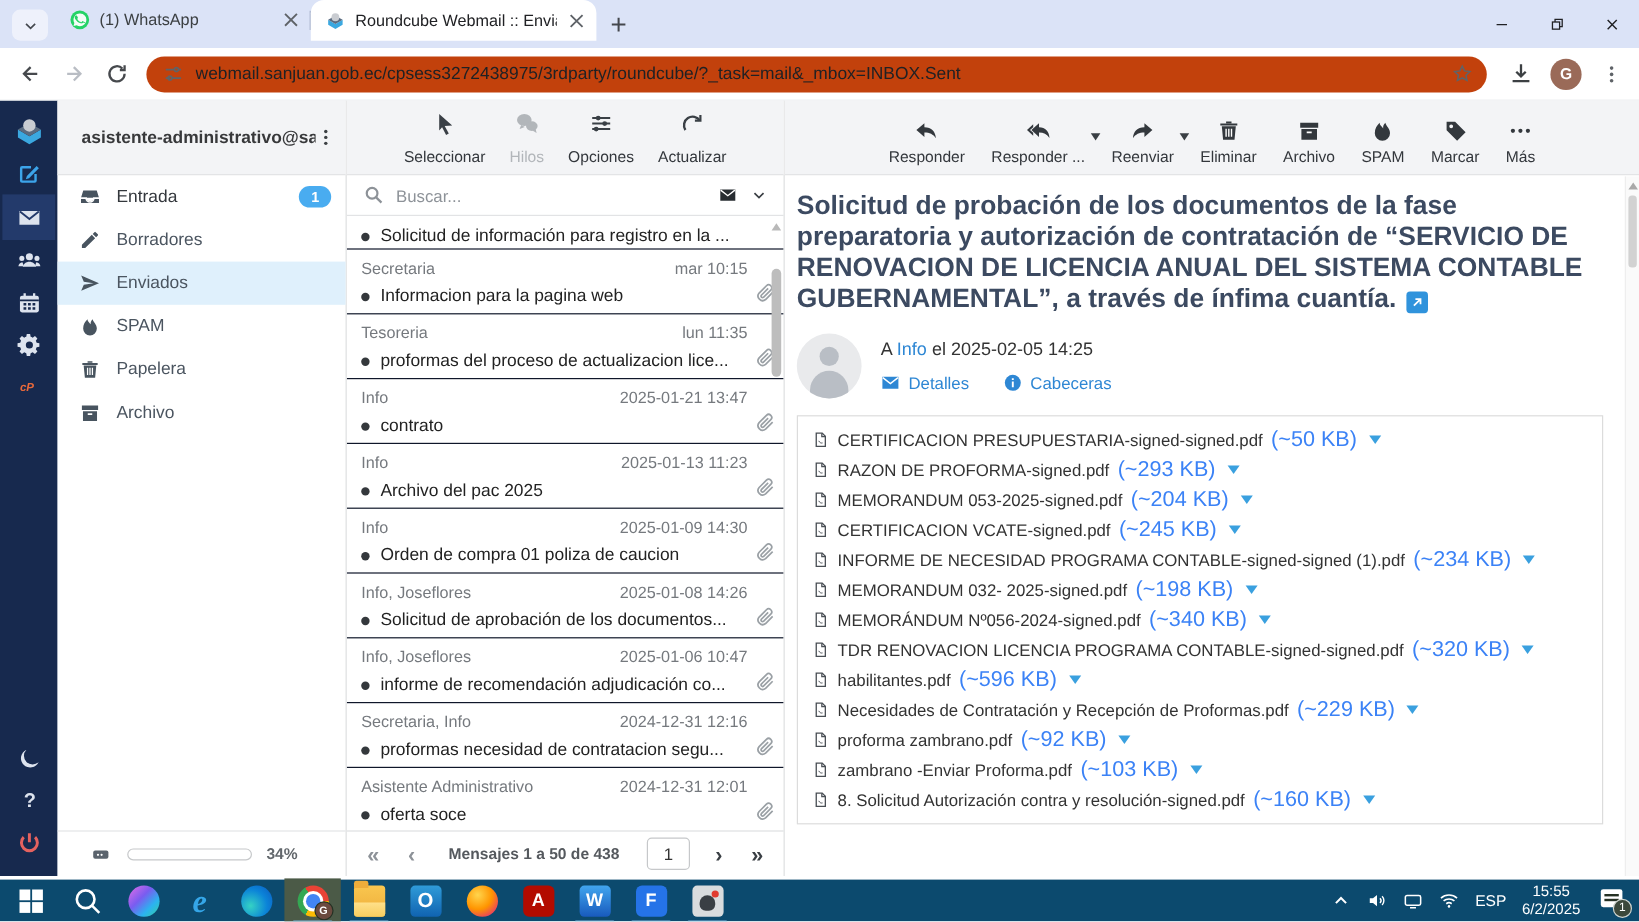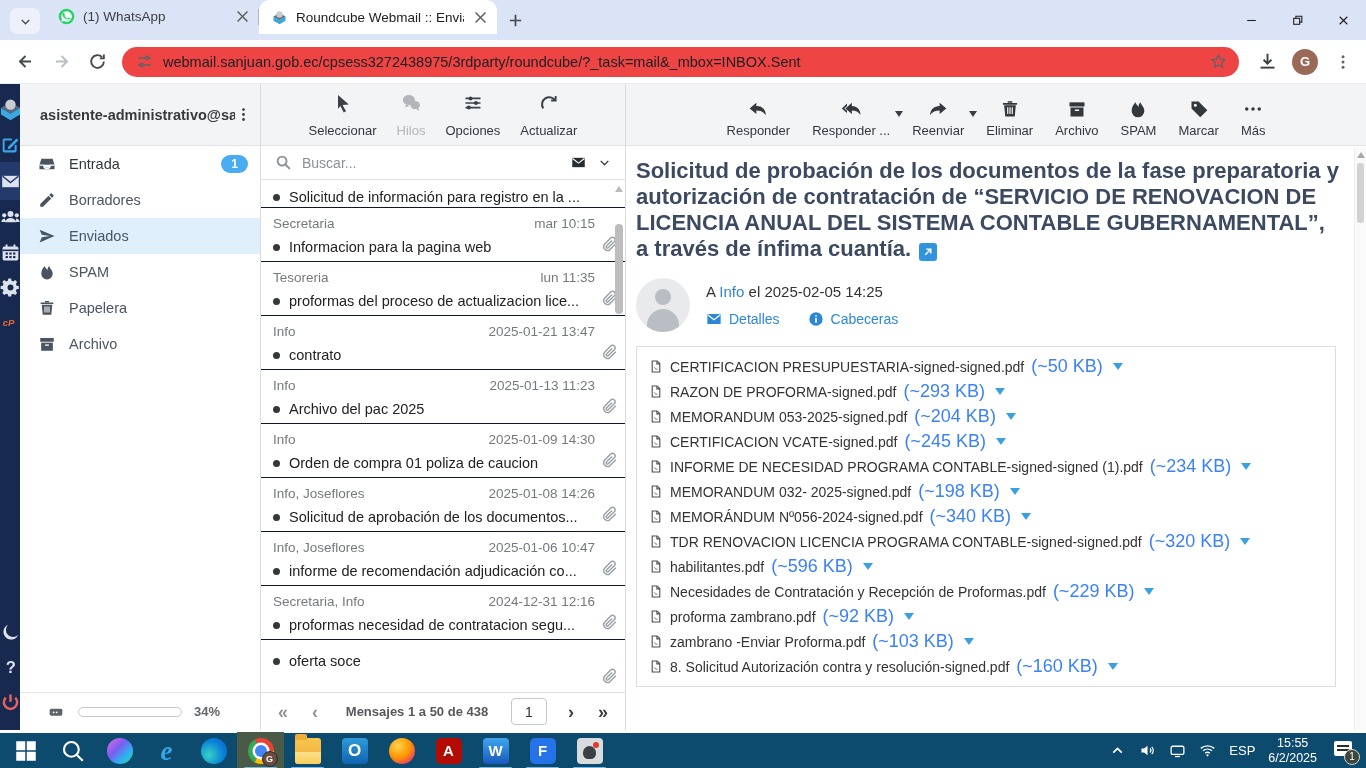--- a/index.html
+++ b/index.html
@@ -21,33 +21,33 @@
 .tab-title{flex:1;white-space:nowrap;overflow:hidden}
 .tab-close{width:17px;height:17px;color:#5f6368;flex:0 0 auto}
 .newtab{width:17px;height:17px;margin:0 0 11px 10px;color:#44474d}
 .wincontrols{margin-left:auto;display:flex;height:40px}
 .winbtn{width:46px;height:40px;display:flex;align-items:center;justify-content:center;color:#202124}
 .winbtn .ico{width:13px;height:13px}
 .btoolbar{position:absolute;top:40px;left:0;right:0;height:44px;background:#fff;display:flex;align-items:center;gap:6px;padding:0 10px;border-bottom:1px solid #e8eaed}
 .navbtn{width:30px;height:30px;display:flex;align-items:center;justify-content:center;color:#46494d}
 .navbtn.disabled{color:#b9bdc4}
 .navbtn .ico{width:19px;height:19px}
-.urlpill{flex:1;height:30px;background:#ef4444;border-radius:15px;display:flex;align-items:center;gap:10px;padding:0 6px 0 14px;margin:0 4px}
+.urlpill{flex:1;height:30px;background:#c2410c;border-radius:15px;display:flex;align-items:center;gap:10px;padding:0 6px 0 14px;margin:0 4px}
 .urlpill .ico{width:17px;height:17px;color:#5f6368}
 .urltext{flex:1;font-size:14.5px;color:#202124;white-space:nowrap;overflow:hidden}
 .star{width:19px;height:19px;color:#5f6368;margin-right:6px}
 .dl{width:21px;height:21px;color:#3c4043;margin:0 8px}
 .avatar-g{width:26px;height:26px;border-radius:50%;background:#9a6a58;color:#fff;font-size:13px;font-weight:bold;display:flex;align-items:center;justify-content:center}
 .kebab{width:18px;height:18px;color:#5f6368;margin:0 4px 0 10px}
 
 
 .app{position:absolute;top:84px;left:0;right:0;bottom:38px;display:flex;background:#fff}
 
 
-.rail{width:20px;background:#17294e;display:flex;flex-direction:column;align-items:center;padding:8px 0 10px;flex:0 0 auto}
+.rail{width:48px;background:#17294e;display:flex;flex-direction:column;align-items:center;padding:8px 0 10px;flex:0 0 auto}
 .ritem{width:44px;height:35px;display:flex;align-items:center;justify-content:center;color:#dde3ee}
 .ritem .ico{width:21px;height:21px}
 .ritem.logo-icon-slot .ico{width:27px;height:27px}
 .ritem.active{background:#233a6b;height:38px}
 .ritem .compose-c{color:#3ca4ea}
 .rail .spacer{flex:1}
 .ritem .power-c{color:#e5625f}
 
 
 .folders{width:241px;background:#fff;border-right:1px solid #d9dbdd;display:flex;flex-direction:column;flex:0 0 auto}
@@ -649,20 +649,24 @@
               <div class="msubj">
                 <span class="mdot"></span>
                 <span class="mtext">proformas necesidad de contratacion segu...</span>
               </div>
               <span class="ico mclip">
                 <svg viewBox="0 0 24 24" fill="none" stroke="currentColor" stroke-width="2">
                   <path d="M21 12.3l-8.3 8.3a5.4 5.4 0 01-7.6-7.6l8.6-8.6a3.6 3.6 0 015.1 5.1l-8.6 8.6a1.8 1.8 0 01-2.5-2.5l8-8"></path>
                 </svg>
               </span>
             </div><div class="mrow">
+              <div class="msender">
+                <span>Asistente Administrativo</span>
+                <span>2024-12-31 12:01</span>
+              </div>
               <div class="msubj">
                 <span class="mdot"></span>
                 <span class="mtext">oferta soce</span>
               </div>
               <span class="ico mclip">
                 <svg viewBox="0 0 24 24" fill="none" stroke="currentColor" stroke-width="2">
                   <path d="M21 12.3l-8.3 8.3a5.4 5.4 0 01-7.6-7.6l8.6-8.6a3.6 3.6 0 015.1 5.1l-8.6 8.6a1.8 1.8 0 01-2.5-2.5l8-8"></path>
                 </svg>
               </span>
             </div>

